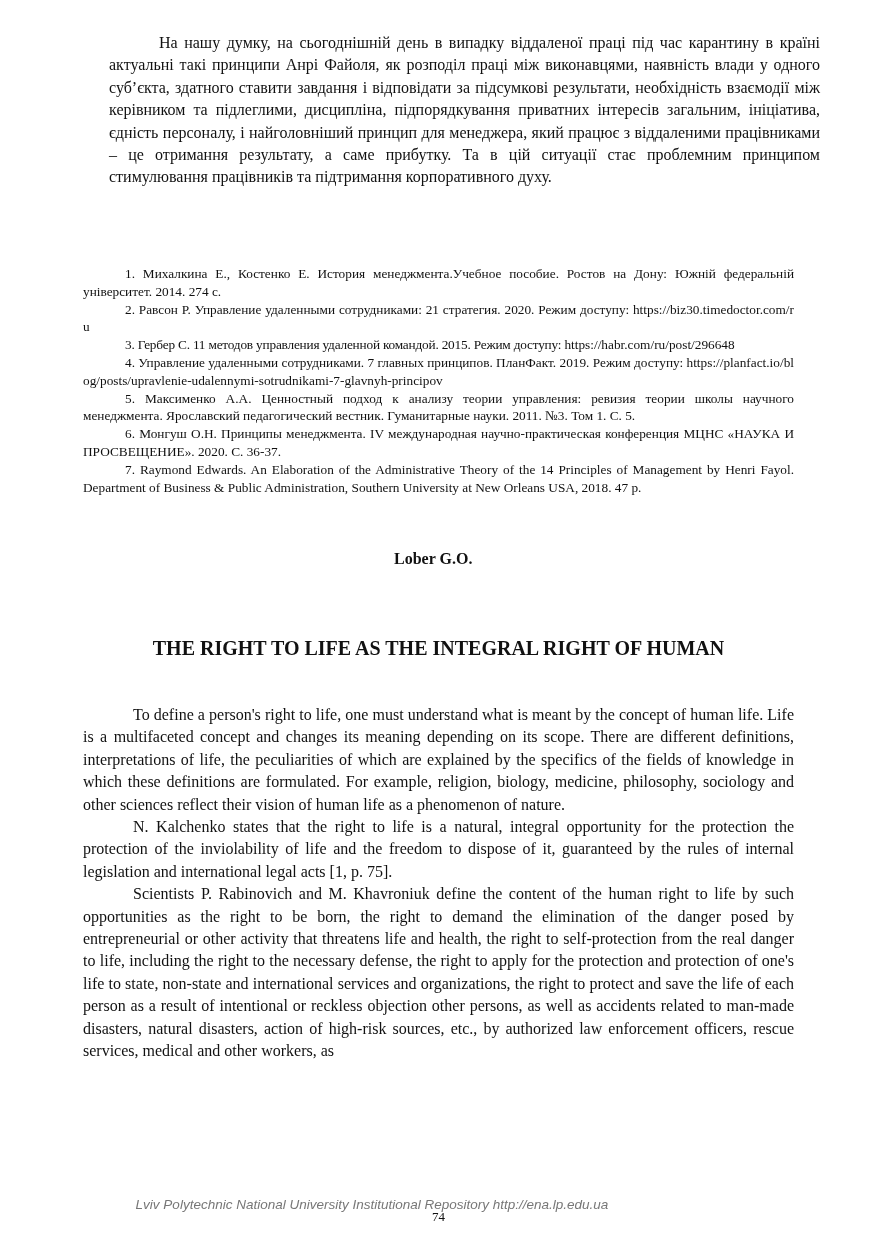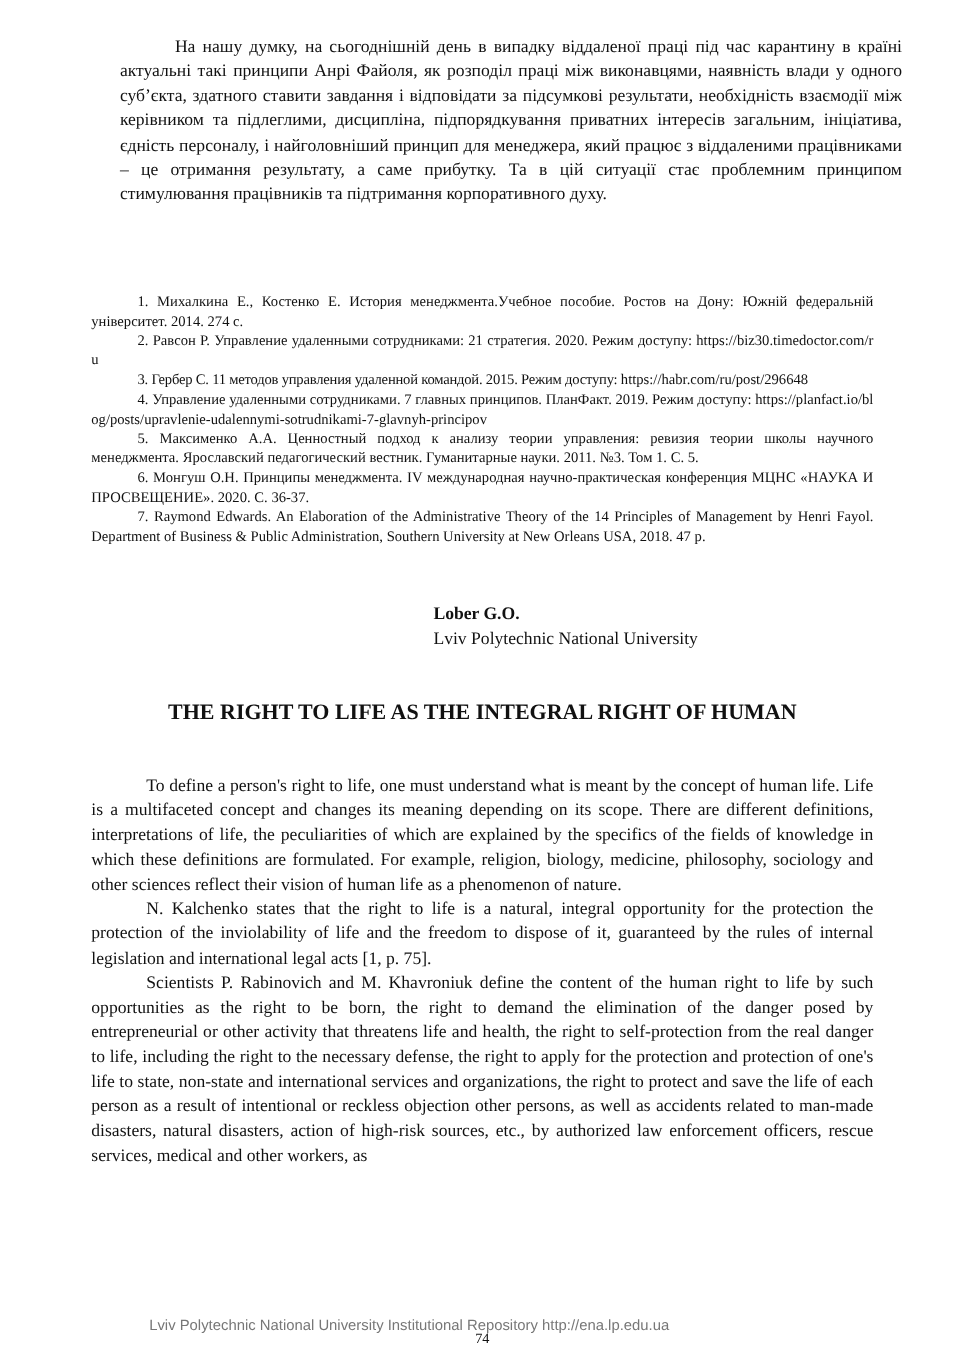--- a/index.html
+++ b/index.html
@@ -11,21 +11,21 @@
   .ref { font-size: 13.3px; line-height: 17.8px; text-align: justify; margin: 0; text-indent: 42px; }
   .ref .bold-part { font-weight: normal; letter-spacing: -0.2px; }
   .ref .url { word-break: break-all; }
   .authors { position: absolute; top: 548px; right: 0; width: 400px; font-size: 16px; line-height: 22px; }
   .author { font-weight: bold; margin: 0; }
   .affil { margin: 0; }
   .title { position: absolute; top: 637px; left: 0; width: 711px; text-align: center; font-weight: bold; font-size: 20px; line-height: 22px; margin: 0; }
   .title span { display: block; }
   .body { position: absolute; top: 704px; left: 0; width: 711px; }
   .page-num { position: absolute; top: 1170px; left: 0; width: 711px; text-align: center; font-size: 13px; font-family: "Liberation Serif", serif; margin-top: 39px; }
-  .repo { position: absolute; top: 1197px; left: 0; width: 744px; text-align: center; font-family: "Liberation Sans", sans-serif; font-size: 13.5px; color: #777; }
+  .repo { position: absolute; top: 1197px; left: 0; width: 744px; text-align: center; font-family: "Liberation Sans", sans-serif; font-size: 13.5px; color: #777; font-style: italic; }
 </style>
 </head>
 <body>
 
 <div class="page">
 
   <div class="intro">
     <p class="para">На нашу думку, на сьогоднішній день в випадку віддаленої праці під час карантину в країні актуальні такі принципи Анрі Файоля, як розподіл праці між виконавцями, наявність влади у одного суб’єкта, здатного ставити завдання і відповідати за підсумкові результати, необхідність взаємодії між керівником та підлеглими, дисципліна, підпорядкування приватних інтересів загальним, ініціатива, єдність персоналу, і найголовніший принцип для менеджера, який працює з віддаленими працівниками – це отримання результату, а саме прибутку. Та в цій ситуації стає проблемним принципом стимулювання працівників та підтримання корпоративного духу.</p>
   </div>
 
@@ -34,21 +34,20 @@
     <p class="ref"><span>2. Равсон Р. Управление удаленными сотрудниками: 21 стратегия. 2020. Режим доступу: </span><span class="url">https://biz30.timedoctor.com/ru</span></p>
     <p class="ref"><span class="bold-part">3. Гербер С. 11 методов управления удаленной командой. 2015. Режим доступу: </span><span class="url">https://habr.com/ru/post/296648</span></p>
     <p class="ref"><span>4. Управление удаленными сотрудниками. 7 главных принципов. ПланФакт. 2019. Режим доступу: </span><span class="url">https://planfact.io/blog/posts/upravlenie-udalennymi-sotrudnikami-7-glavnyh-principov</span></p>
     <p class="ref"><span>5. Максименко А.А. Ценностный подход к анализу теории управления: ревизия теории школы научного менеджмента. Ярославский педагогический вестник. Гуманитарные науки. 2011. №3. Том 1. С. 5.</span></p>
     <p class="ref"><span>6. Монгуш О.Н. Принципы менеджмента. IV международная научно-практическая конференция МЦНС «НАУКА И ПРОСВЕЩЕНИЕ». 2020. С. 36-37.</span></p>
     <p class="ref"><span>7. Raymond Edwards. An Elaboration of the Administrative Theory of the 14 Principles of Management by Henri Fayol. Department of Business &amp; Public Administration, Southern University at New Orleans USA, 2018. 47 p.</span></p>
   </div>
 
   <div class="authors">
     <p class="author">Lober G.O.</p>
-    <p class="affil">Lviv Polytechnic National University</p>
   </div>
 
   <h1 class="title">
     <span>THE RIGHT TO LIFE AS THE INTEGRAL RIGHT OF HUMAN</span>
   </h1>
 
   <div class="body">
     <p class="para">To define a person's right to life, one must understand what is meant by the concept of human life. Life is a multifaceted concept and changes its meaning depending on its scope. There are different definitions, interpretations of life, the peculiarities of which are explained by the specifics of the fields of knowledge in which these definitions are formulated. For example, religion, biology, medicine, philosophy, sociology and other sciences reflect their vision of human life as a phenomenon of nature.</p>
     <p class="para">N. Kalchenko states that the right to life is a natural, integral opportunity for the protection the protection of the inviolability of life and the freedom to dispose of it, guaranteed by the rules of internal legislation and international legal acts [1, p. 75].</p>
     <p class="para">Scientists P. Rabinovich and M. Khavroniuk define the content of the human right to life by such opportunities as the right to be born, the right to demand the elimination of the danger posed by entrepreneurial or other activity that threatens life and health, the right to self-protection from the real danger to life, including the right to the necessary defense, the right to apply for the protection and protection of one's life to state, non-state and international services and organizations, the right to protect and save the life of each person as a result of intentional or reckless objection other persons, as well as accidents related to man-made disasters, natural disasters, action of high-risk sources, etc., by authorized law enforcement officers, rescue services, medical and other workers, as</p>

